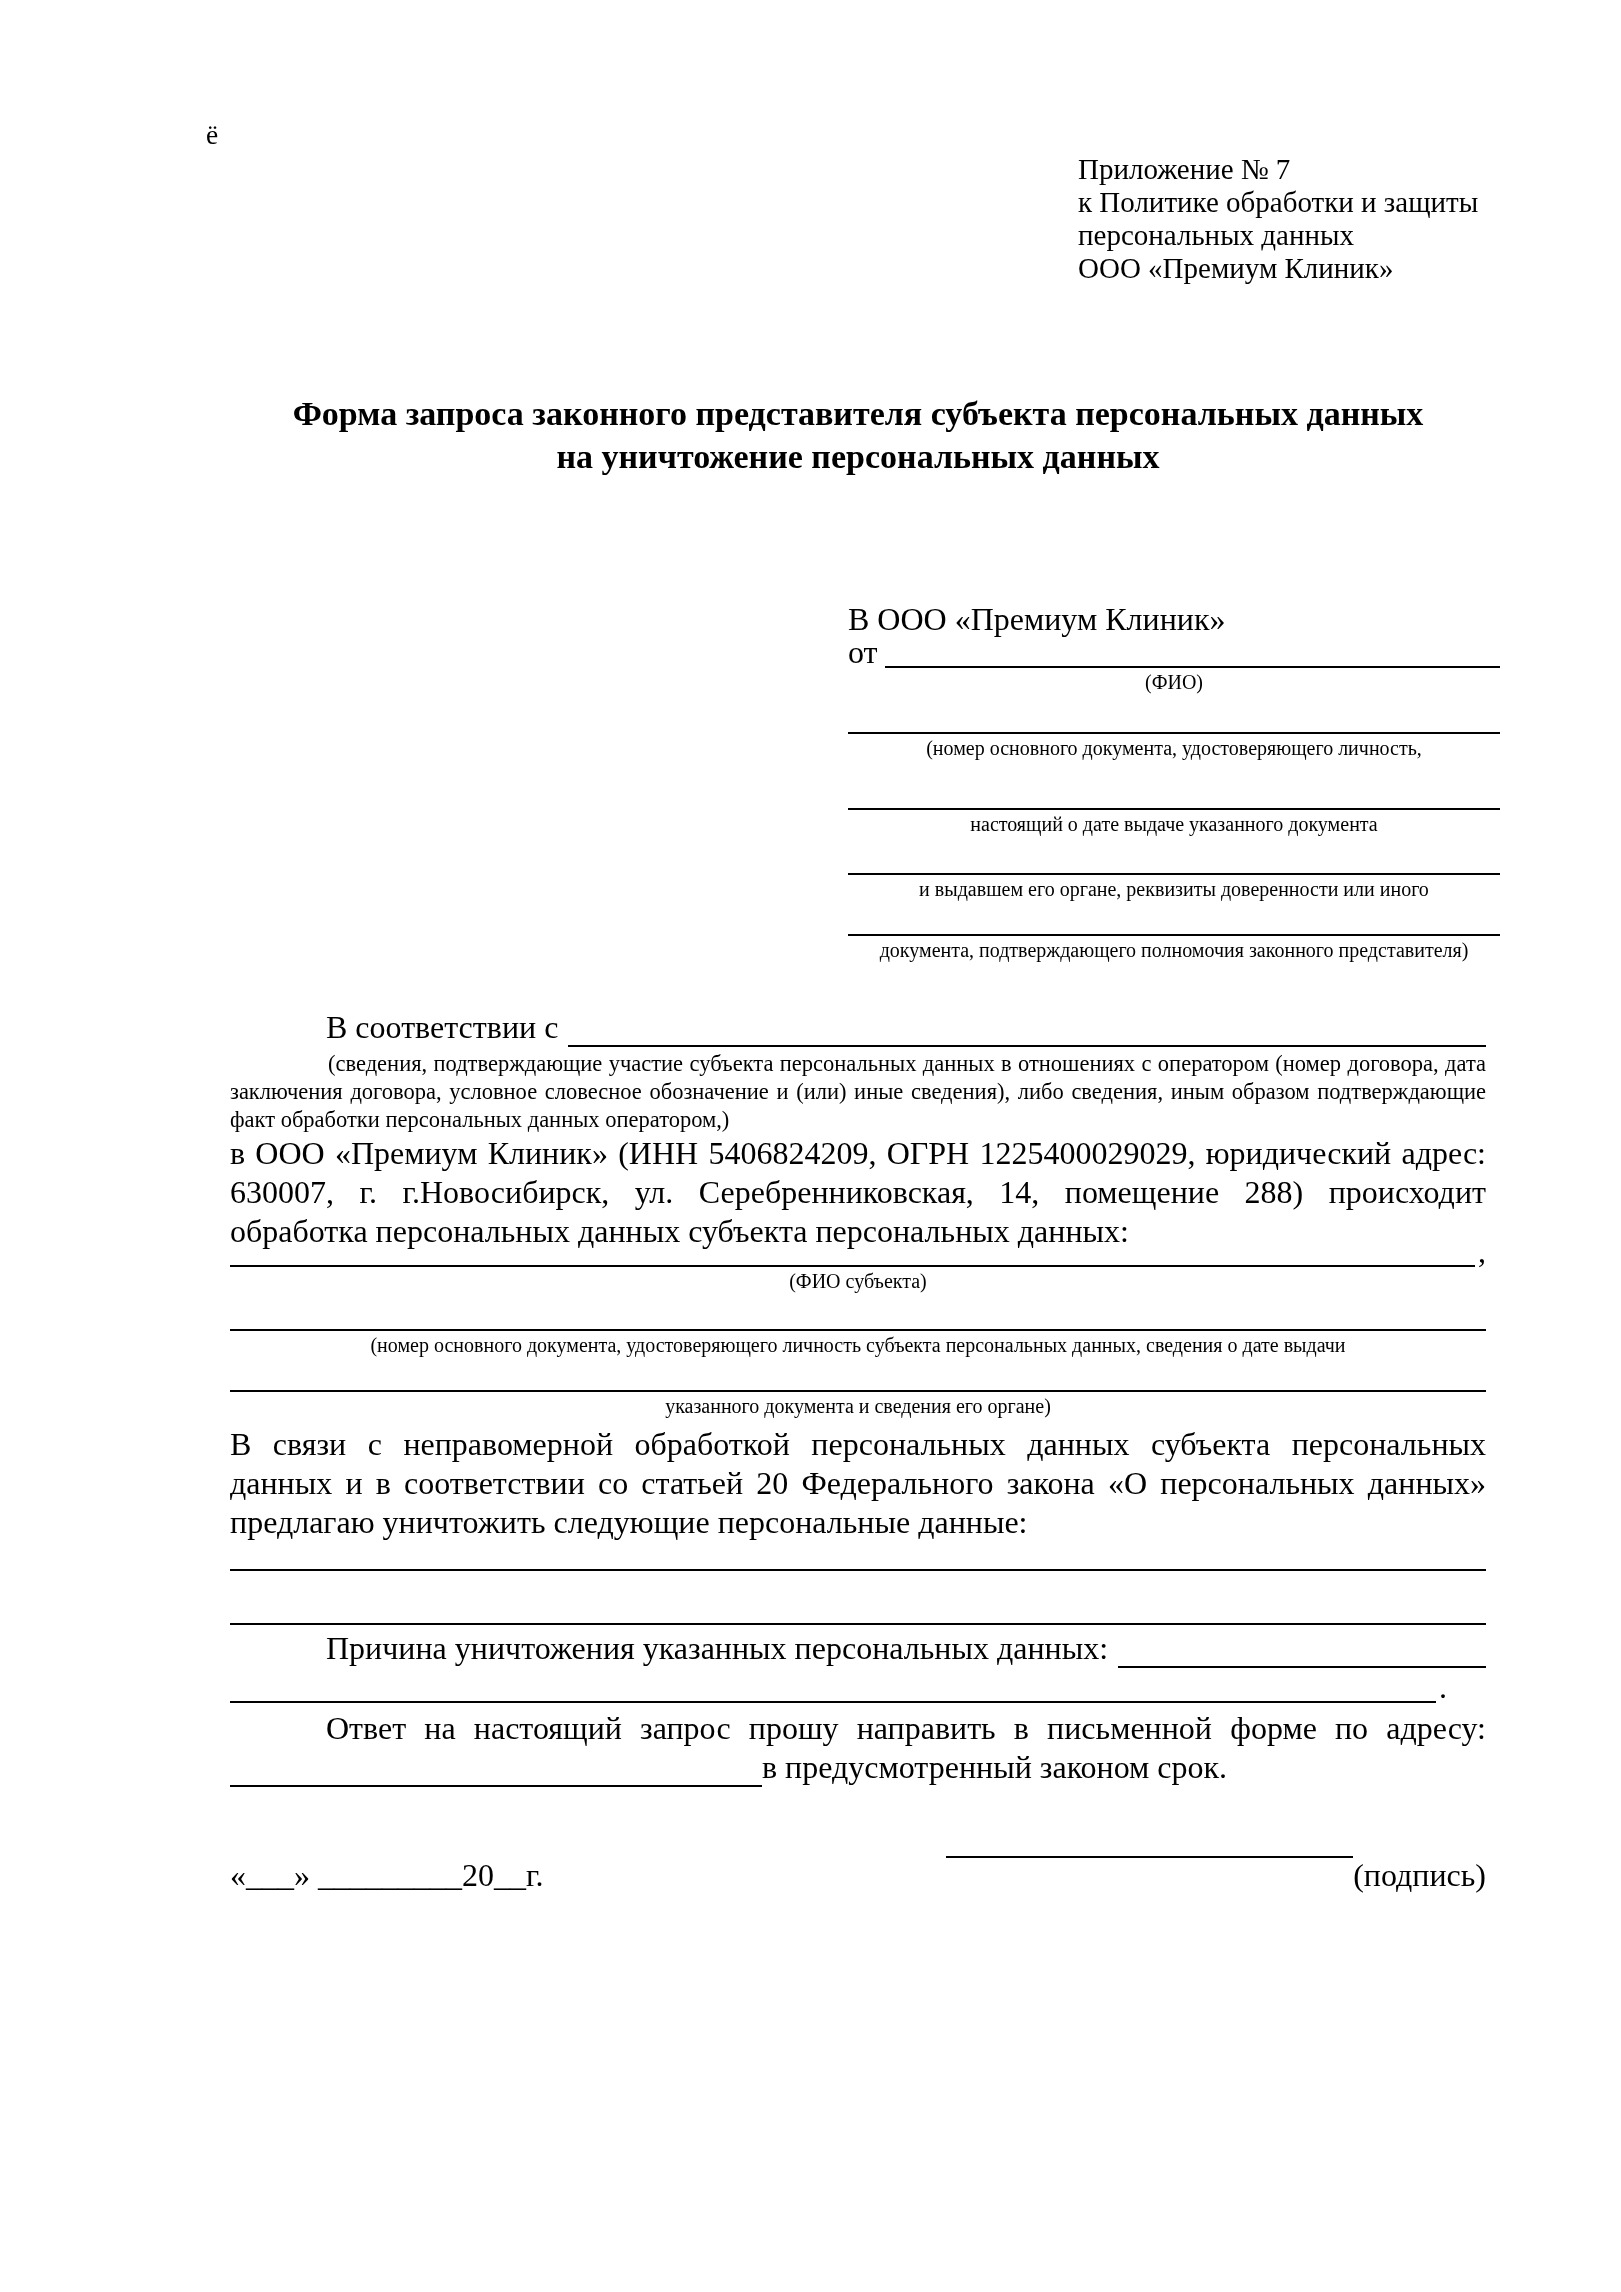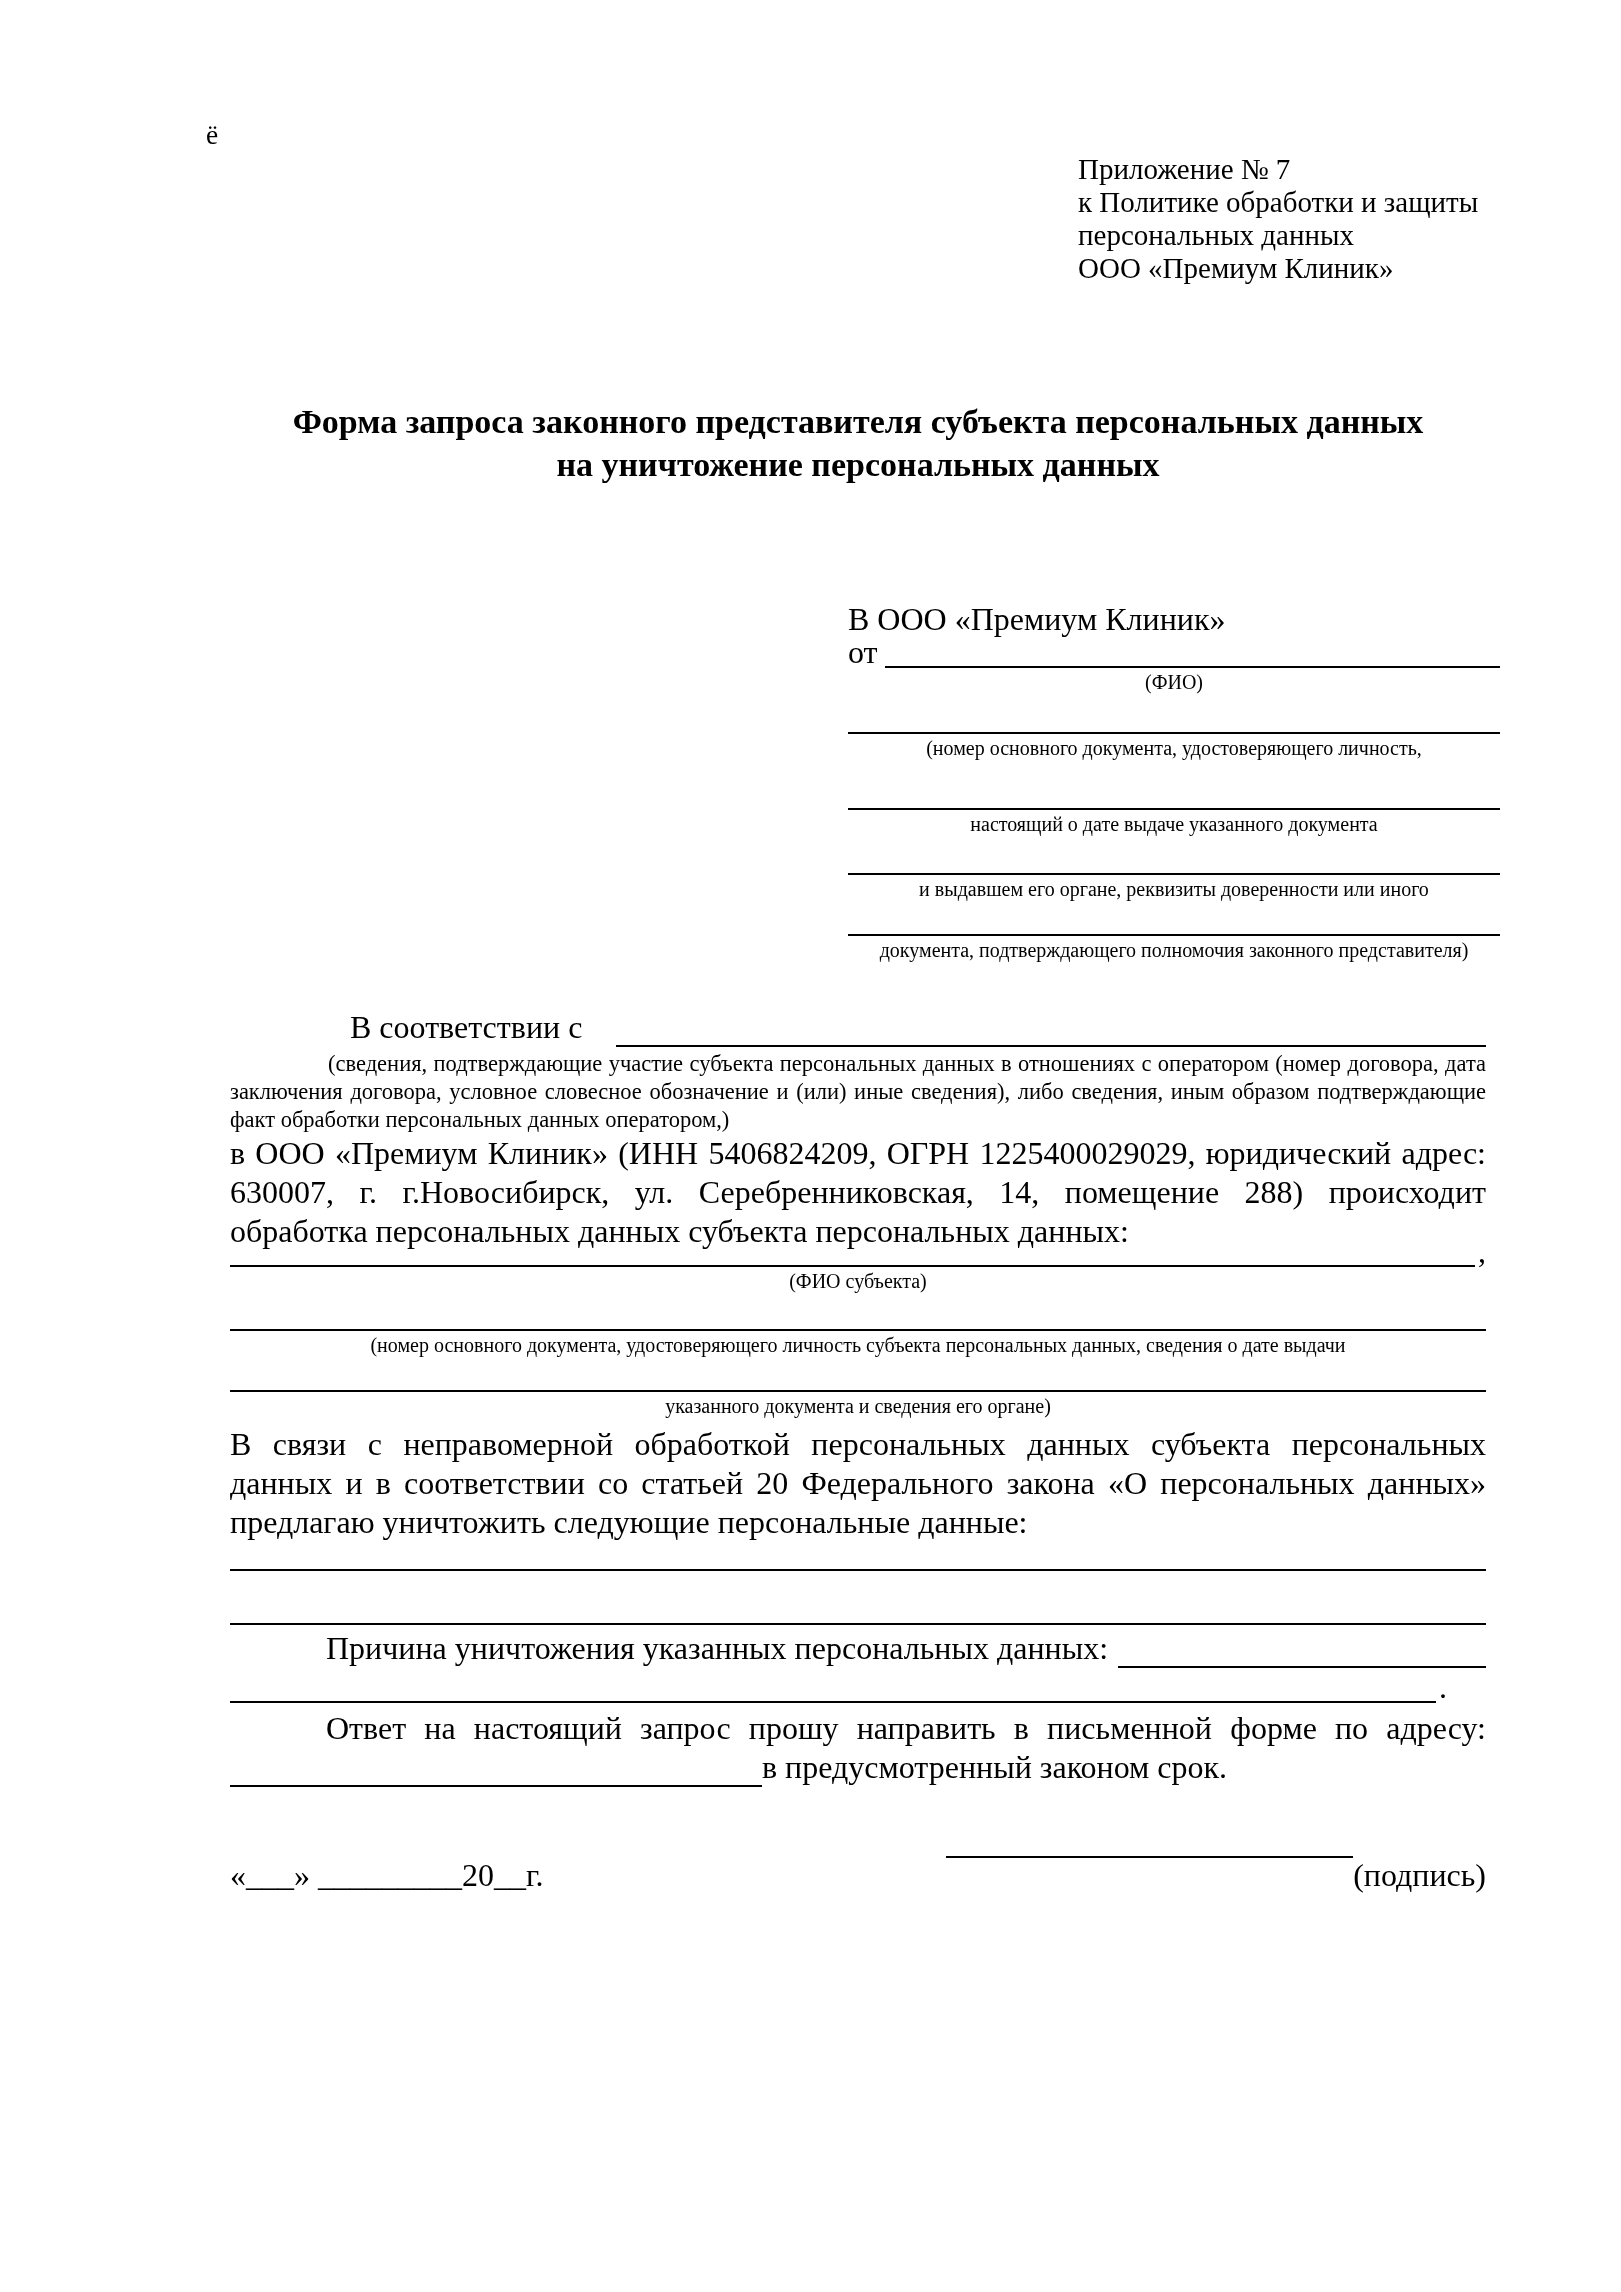--- a/index.html
+++ b/index.html
@@ -8,38 +8,38 @@
     position:relative;
     width:1621px; height:2293px;
     margin:0 auto;
     background:#ffffff;
     color:#000000;
     font-family:"Liberation Serif","DejaVu Serif",serif;
   }
   .stray { position:absolute; left:206px; top:120px; font-size:27.4px; }
   .annex { position:absolute; left:1078px; top:153px; font-size:29px; line-height:33px; }
   .title {
-    position:absolute; left:230px; top:400px; width:1256px;
+    position:absolute; left:230px; top:392px; width:1256px;
     text-align:center; font-weight:bold; font-size:34px; line-height:43px;
   }
   .title div { white-space:nowrap; }
 
   .addressee { position:absolute; left:848px; top:600px; width:652px; font-size:32px; }
   .addressee .org { line-height:39px; }
   .row { display:flex; align-items:flex-end; }
   .from-row { height:29px; }
   .from-row .lbl { line-height:32px; margin-right:7.8px; }
   .fill-line { flex:1 1 auto; height:0; border-bottom:2.9px solid #000; }
   .cap { font-size:20px; line-height:25.5px; text-align:center; margin-top:2px; }
   .seg-line { border-bottom:2.9px solid #000; }
   .sl1 { height:38px; } .sl2 { height:49px; } .sl3 { height:37px; } .sl4 { height:34px; }
 
   .body { position:absolute; left:230px; top:1008px; width:1256px; font-size:32px; }
   .indent { display:inline-block; width:96px; flex:0 0 96px; }
-  .accordance { height:39px;gap:24px; }
+  .accordance { height:39px; }
   .accordance .lbl { line-height:39px; margin-right:9.8px; white-space:nowrap; }
   .smallprint {
     font-size:22.5px; line-height:28px; text-align:justify;
     text-indent:98px; margin-top:2.9px;
   }
   .para { line-height:39px; text-align:justify; }
   .comma-row { margin-top:3.9px; height:11.8px; }
   .comma-row .tail, .period-row .tail { line-height:32px; padding-left:2.9px; }
   .rule { border-bottom:2.9px solid #000; }
   .r1 { height:37px; } .r2 { height:33px; } .blank1 { height:29px; } .blank2 { height:54px; }

